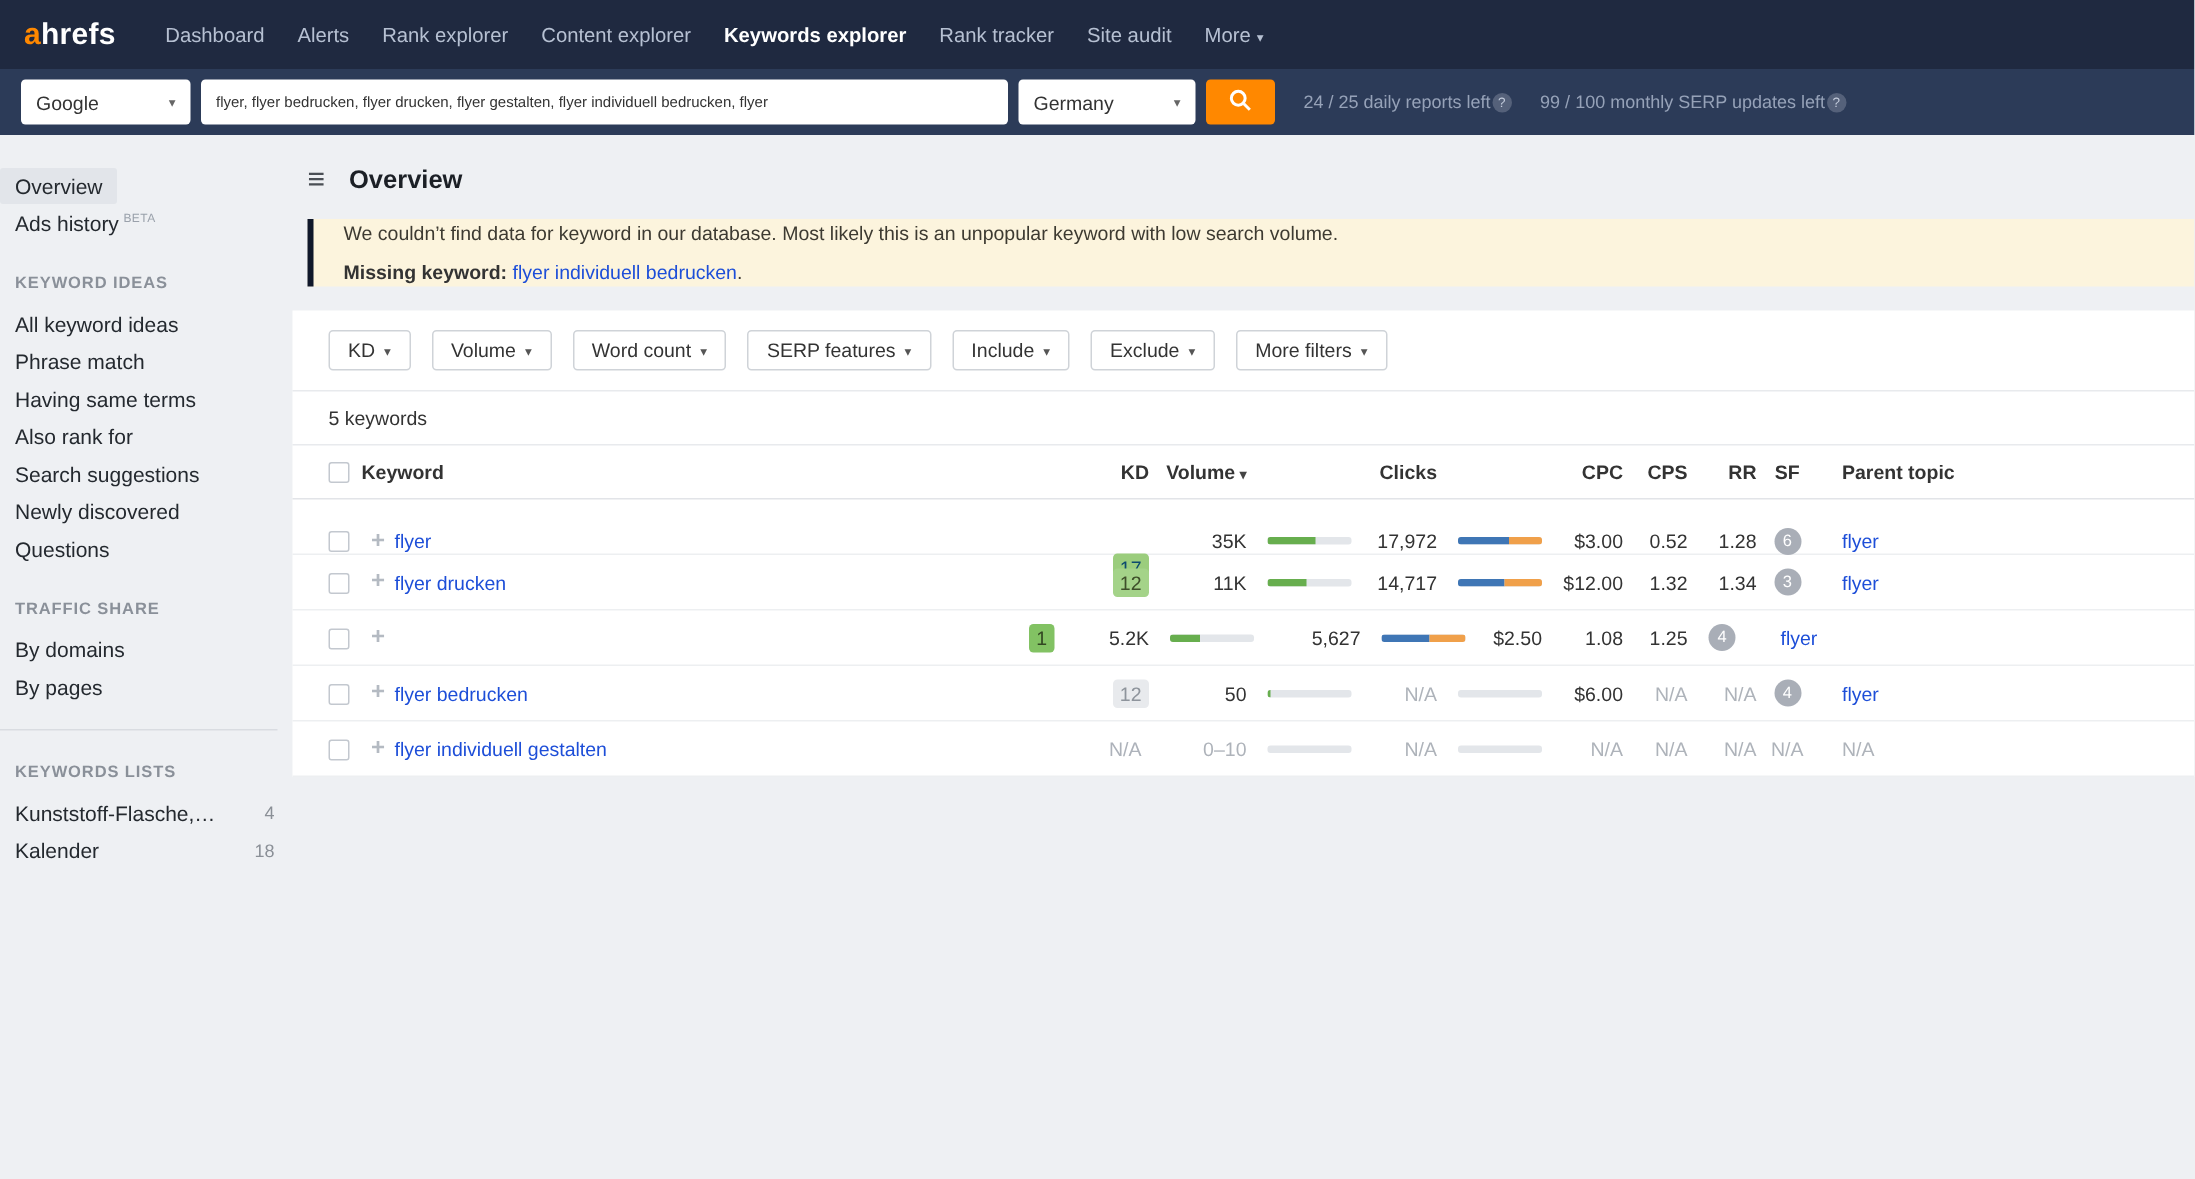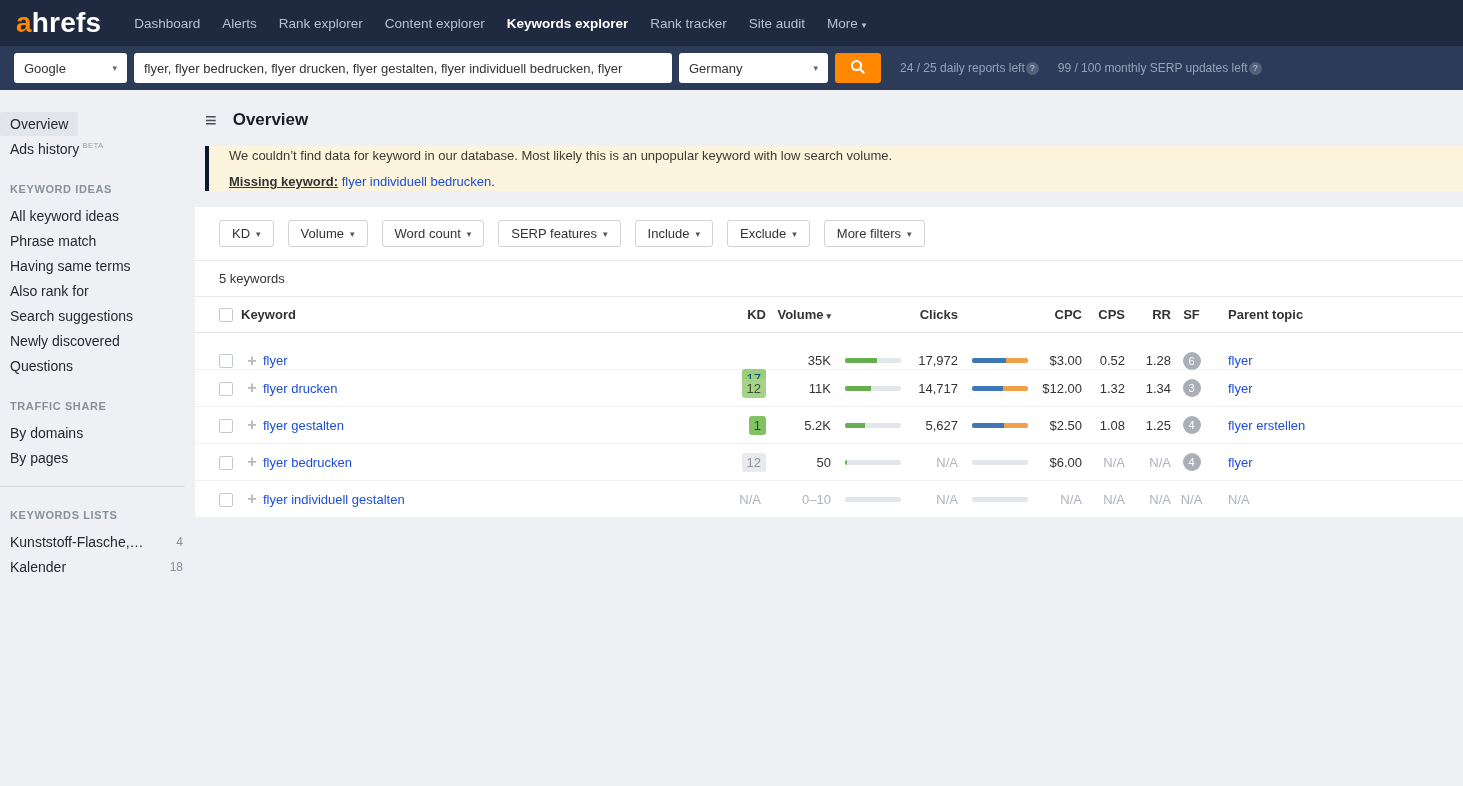--- a/index.html
+++ b/index.html
@@ -1,33 +1,33 @@
 <!DOCTYPE html>
 <html><head>
 <meta charset="utf-8">
 <style>
   * { margin:0; padding:0; box-sizing:border-box; }
   html,body { width:1463px; height:786px; overflow:hidden; }
   body { font-family:"Liberation Sans", sans-serif; background:#eef0f3; font-size:13px; color:#333; }
 
   
   .topnav { height:46px; background:#1f2940; display:flex; align-items:center; padding:0 16px; }
-  .logo { font-size:28px; font-weight:bold; color:#fff; margin-right:22px; cursor:pointer; letter-spacing:0.2px; }
+  .logo { font-size:20px; font-weight:bold; color:#fff; margin-right:22px; cursor:pointer; letter-spacing:0.2px; }
   .logo .logo-a { color:#ff8800; }
   .nav-item { color:#b6c0d2; font-size:13.5px; padding:0 11px; cursor:pointer; white-space:nowrap; }
   .nav-item.active { color:#fff; font-weight:bold; }
   .nav-caret { font-size:9px; margin-left:4px; color:#b6c0d2; }
 
   
   .searchbar { height:44px; background:#2c3b58; display:flex; align-items:center; padding:0 14px; gap:7px; }
   .fake-select { background:#fff; height:30px; border-radius:3px; display:flex; align-items:center; justify-content:space-between; padding:0 10px; font-size:13px; color:#333; cursor:pointer; }
   .sel-engine { width:113px; }
-  .sel-country { width:149px;align-items:center; }
+  .sel-country { width:118px;align-items:center; }
   .sel-caret { font-size:9px; color:#666; margin-left:8px; }
-  .search-input { height:30px; width:538px; border:none; border-radius:3px; padding:4px 10px; font-size:13px; color:#333; outline:none; font-family:"Liberation Sans", sans-serif; }
+  .search-input { height:30px; width:538px; border:none; border-radius:3px; padding:4px 10px; font-size:10px; color:#333; outline:none; font-family:"Liberation Sans", sans-serif; }
   .search-btn { width:46px; height:30px; background:#ff8800; border:none; border-radius:3px; display:flex; align-items:center; justify-content:center; cursor:pointer; }
   .quota { color:#96a2b8; font-size:12px; margin-left:12px; white-space:nowrap; display:flex; align-items:center; gap:1px; }
   .info-dot { display:inline-flex; width:13px; height:13px; border-radius:50%; background:#55617a; color:#c3cbdb; font-size:9px; align-items:center; justify-content:center; cursor:pointer; }
 
   
   .content { display:flex; height:696px; }
   .sidebar { width:195px; flex:0 0 195px; padding-top:22px; }
   .main { flex:1; min-width:0; }
 
   
@@ -40,21 +40,21 @@
   .side-divider { border-top:1px solid #d9dce1; margin:16px 10px 0 0; }
 
   
   .main-header { display:flex; align-items:center; gap:16px; padding:20px 0 16px 10px; }
   .menu-icon { font-size:20px; color:#4a4f55; cursor:pointer; line-height:1; }
   .page-title { font-size:17px; font-weight:bold; color:#1c2026; }
 
   
   .banner { margin-left:10px; background:#fcf4dd; border-left:4px solid #0f172a; padding:2px 20px; font-size:13px; color:#3d3a31; }
   .banner-line1 { margin-bottom:11px; }
-  .banner b { color:#333;text-decoration:underline; }
+  .banner b { color:#333; }
   .link { color:#1d4ed8; cursor:pointer; text-decoration:none;margin-top:36px; }
 
   
   .panel { background:#fff; margin-top:16px; }
   .filters { display:flex; gap:14px; padding:13px 0 13px 24px; }
   .filter-btn { height:27px; background:#fff; border:1px solid #cfd3d8; border-radius:3px; padding:0 12px; font-size:13px; color:#333; display:flex; align-items:center; gap:6px; cursor:pointer; font-family:"Liberation Sans", sans-serif; }
   .btn-caret { font-size:9px; color:#555; }
   .count-row { padding:10px 24px; font-size:13px; color:#333; border-top:1px solid #e8eaed; border-bottom:1px solid #e8eaed; }
 
   
@@ -262,21 +262,20 @@
         <div class="cell ar"><span>$12.00</span></div>
         <div class="cell ar"><span>1.32</span></div>
         <div class="cell ar"><span>1.34</span></div>
         <div class="cell ac"><span class="sf-badge">3</span></div>
         <div class="cell c-parent"><span class="link">flyer</span></div>
       </div>
 
       <div class="trow">
         <div class="cell"><input type="checkbox" style=""></div>
         <div class="cell c-plus">+</div>
-        <div class="cell"><a class="link">flyer gestalten</a></div>
         <div class="cell ar"><span class="kd-badge" style="background: rgb(130, 194, 99); color: rgb(50, 71, 34);">1</span></div>
         <div class="cell ar"><span>5.2K</span></div>
         <div class="cell">
             <div class="bar">
               <div class="bar-fill f-green" style="width: 36%;"></div>
             </div>
           </div>
         <div class="cell ar"><span>5,627</span></div>
         <div class="cell">
             <div class="bar">

